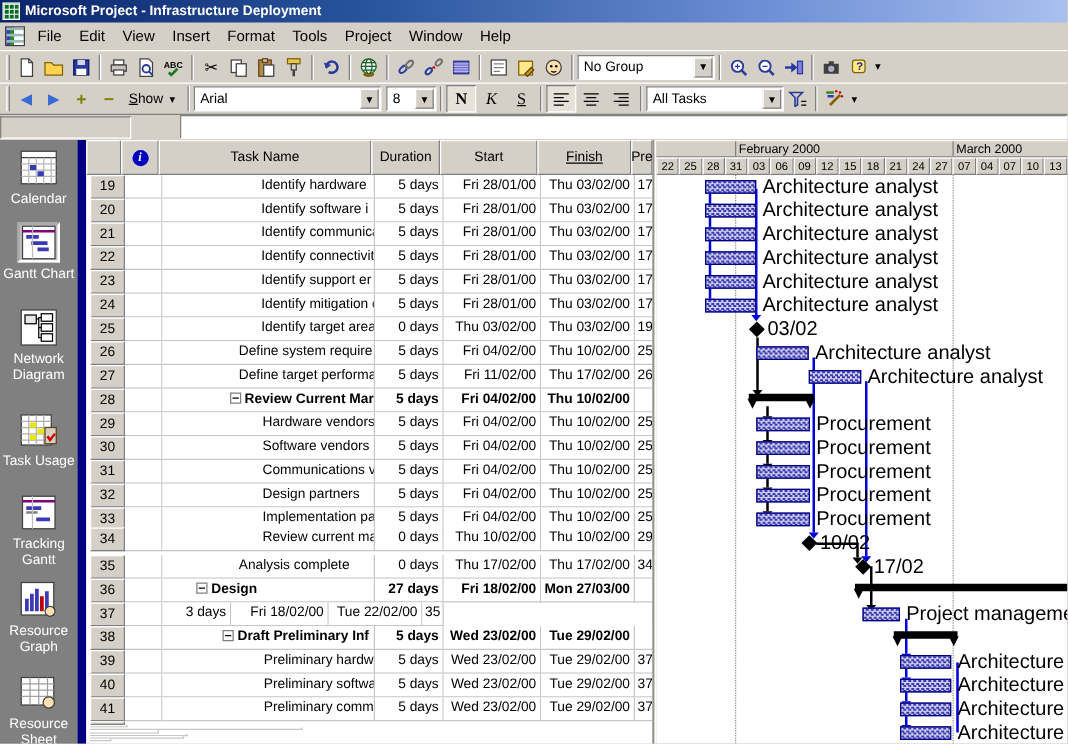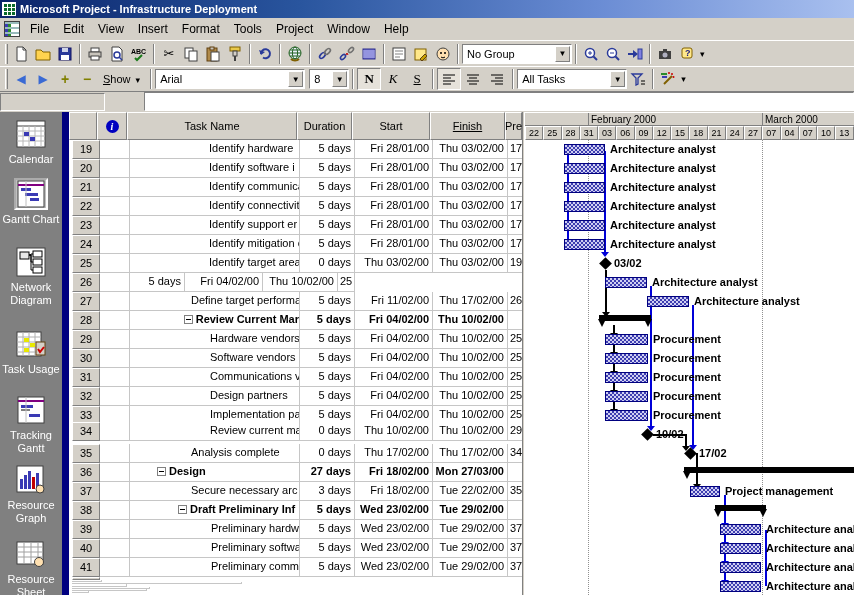--- a/index.html
+++ b/index.html
@@ -53,21 +53,21 @@
 
 .gantt{position:absolute;left:525px;top:112px;width:329px;height:483px;overflow:hidden}
 .g-months{position:absolute;left:0;top:0;width:329px;height:14px;background:#d4d0c8;border-top:1px solid #fff;border-bottom:1px solid #808080;font-size:10px}
 .g-month-lbl{position:absolute;top:1px;white-space:nowrap}
 .g-month-line{position:absolute;top:0;bottom:0;width:1px;background:#808080}
 .g-ticks{position:absolute;left:0;top:14px;width:340px;height:14px;display:flex}
 .g-tick{height:14px;flex:none;border:1px solid;border-color:#fff #808080 #808080 #fff;background:#d4d0c8;font-size:9px;text-align:center;line-height:12px}
 .g-body{position:absolute;left:0;top:28px;width:329px;height:455px;background:#fff}
 .g-mline{position:absolute;top:0;bottom:0;width:0;border-left:1px dotted #909090}
 .bar{position:absolute;height:11px;border:1px solid #00007f;background-image:conic-gradient(#3c3cb0 25%,#cfcff2 0 50%,#3c3cb0 0 75%,#cfcff2 0);background-size:4px 4px;background-color:#5c5cc8}
-.bar-label{position:absolute;font-size:11px;font-weight:bold;white-space:nowrap;line-height:13px}
+.bar-label{position:absolute;font-size:16px;font-weight:normal;white-space:nowrap;line-height:13px}
 .ms{position:absolute;width:9px;height:9px;background:#000;transform:rotate(45deg)}
 .sumbar{position:absolute;height:6px;background:#000}
 .sumtri{position:absolute;width:0;height:0;border-left:4px solid transparent;border-right:4px solid transparent;border-top:8px solid #000}
 .link-v{position:absolute;width:2px}
 .link-h{position:absolute;height:2px}
 .link-arr{position:absolute;width:0;height:0;border-left:4px solid transparent;border-right:4px solid transparent;border-top:5px solid #000}
 </style>
 </head>
 <body>
 
@@ -477,20 +477,21 @@
       <div class="td " style="width: 30px;"></div>
       <div class="td " style="width: 170px; padding-left: 79px;">Identify target area</div>
       <div class="td r" style="width: 55px;">0 days</div>
       <div class="td r" style="width: 78px;">Thu 03/02/00</div>
       <div class="td r" style="width: 75px;">Thu 03/02/00</div>
       <div class="td " style="width: 17px; padding-left: 2px;">19;</div>
     </div>
     <div class="trow" style="top: 161px;">
       <div class="td num" style="width: 28px;">26</div>
       <div class="td " style="width: 30px;"></div>
+      <div class="td " style="width: 170px; padding-left: 61px;">Define system require</div>
       <div class="td r" style="width: 55px;">5 days</div>
       <div class="td r" style="width: 78px;">Fri 04/02/00</div>
       <div class="td r" style="width: 75px;">Thu 10/02/00</div>
       <div class="td " style="width: 17px; padding-left: 2px;">25</div>
     </div>
     <div class="trow" style="top: 180px;">
       <div class="td num" style="width: 28px;">27</div>
       <div class="td " style="width: 30px;"></div>
       <div class="td " style="width: 170px; padding-left: 61px;">Define target performa</div>
       <div class="td r" style="width: 55px;">5 days</div>
@@ -575,21 +576,20 @@
       <div class="td " style="width: 30px;"></div>
       <div class="td b" style="width: 170px; padding-left: 27px;"><span class="minusbox"></span>Design</div>
       <div class="td r b" style="width: 55px;">27 days</div>
       <div class="td r b" style="width: 78px;">Fri 18/02/00</div>
       <div class="td r b" style="width: 75px;">Mon 27/03/00</div>
       <div class="td " style="width: 17px; padding-left: 2px;"></div>
     </div>
     <div class="trow" style="top: 370px;">
       <div class="td num" style="width: 28px;">37</div>
       <div class="td " style="width: 30px;"></div>
-      <div class="td " style="width: 170px; padding-left: 61px;">Secure necessary arc</div>
       <div class="td r" style="width: 55px;">3 days</div>
       <div class="td r" style="width: 78px;">Fri 18/02/00</div>
       <div class="td r" style="width: 75px;">Tue 22/02/00</div>
       <div class="td " style="width: 17px; padding-left: 2px;">35</div>
     </div>
     <div class="trow" style="top: 389px;">
       <div class="td num" style="width: 28px;">38</div>
       <div class="td " style="width: 30px;"></div>
       <div class="td b" style="width: 170px; padding-left: 48px;"><span class="minusbox"></span>Draft Preliminary Inf</div>
       <div class="td r b" style="width: 55px;">5 days</div>

